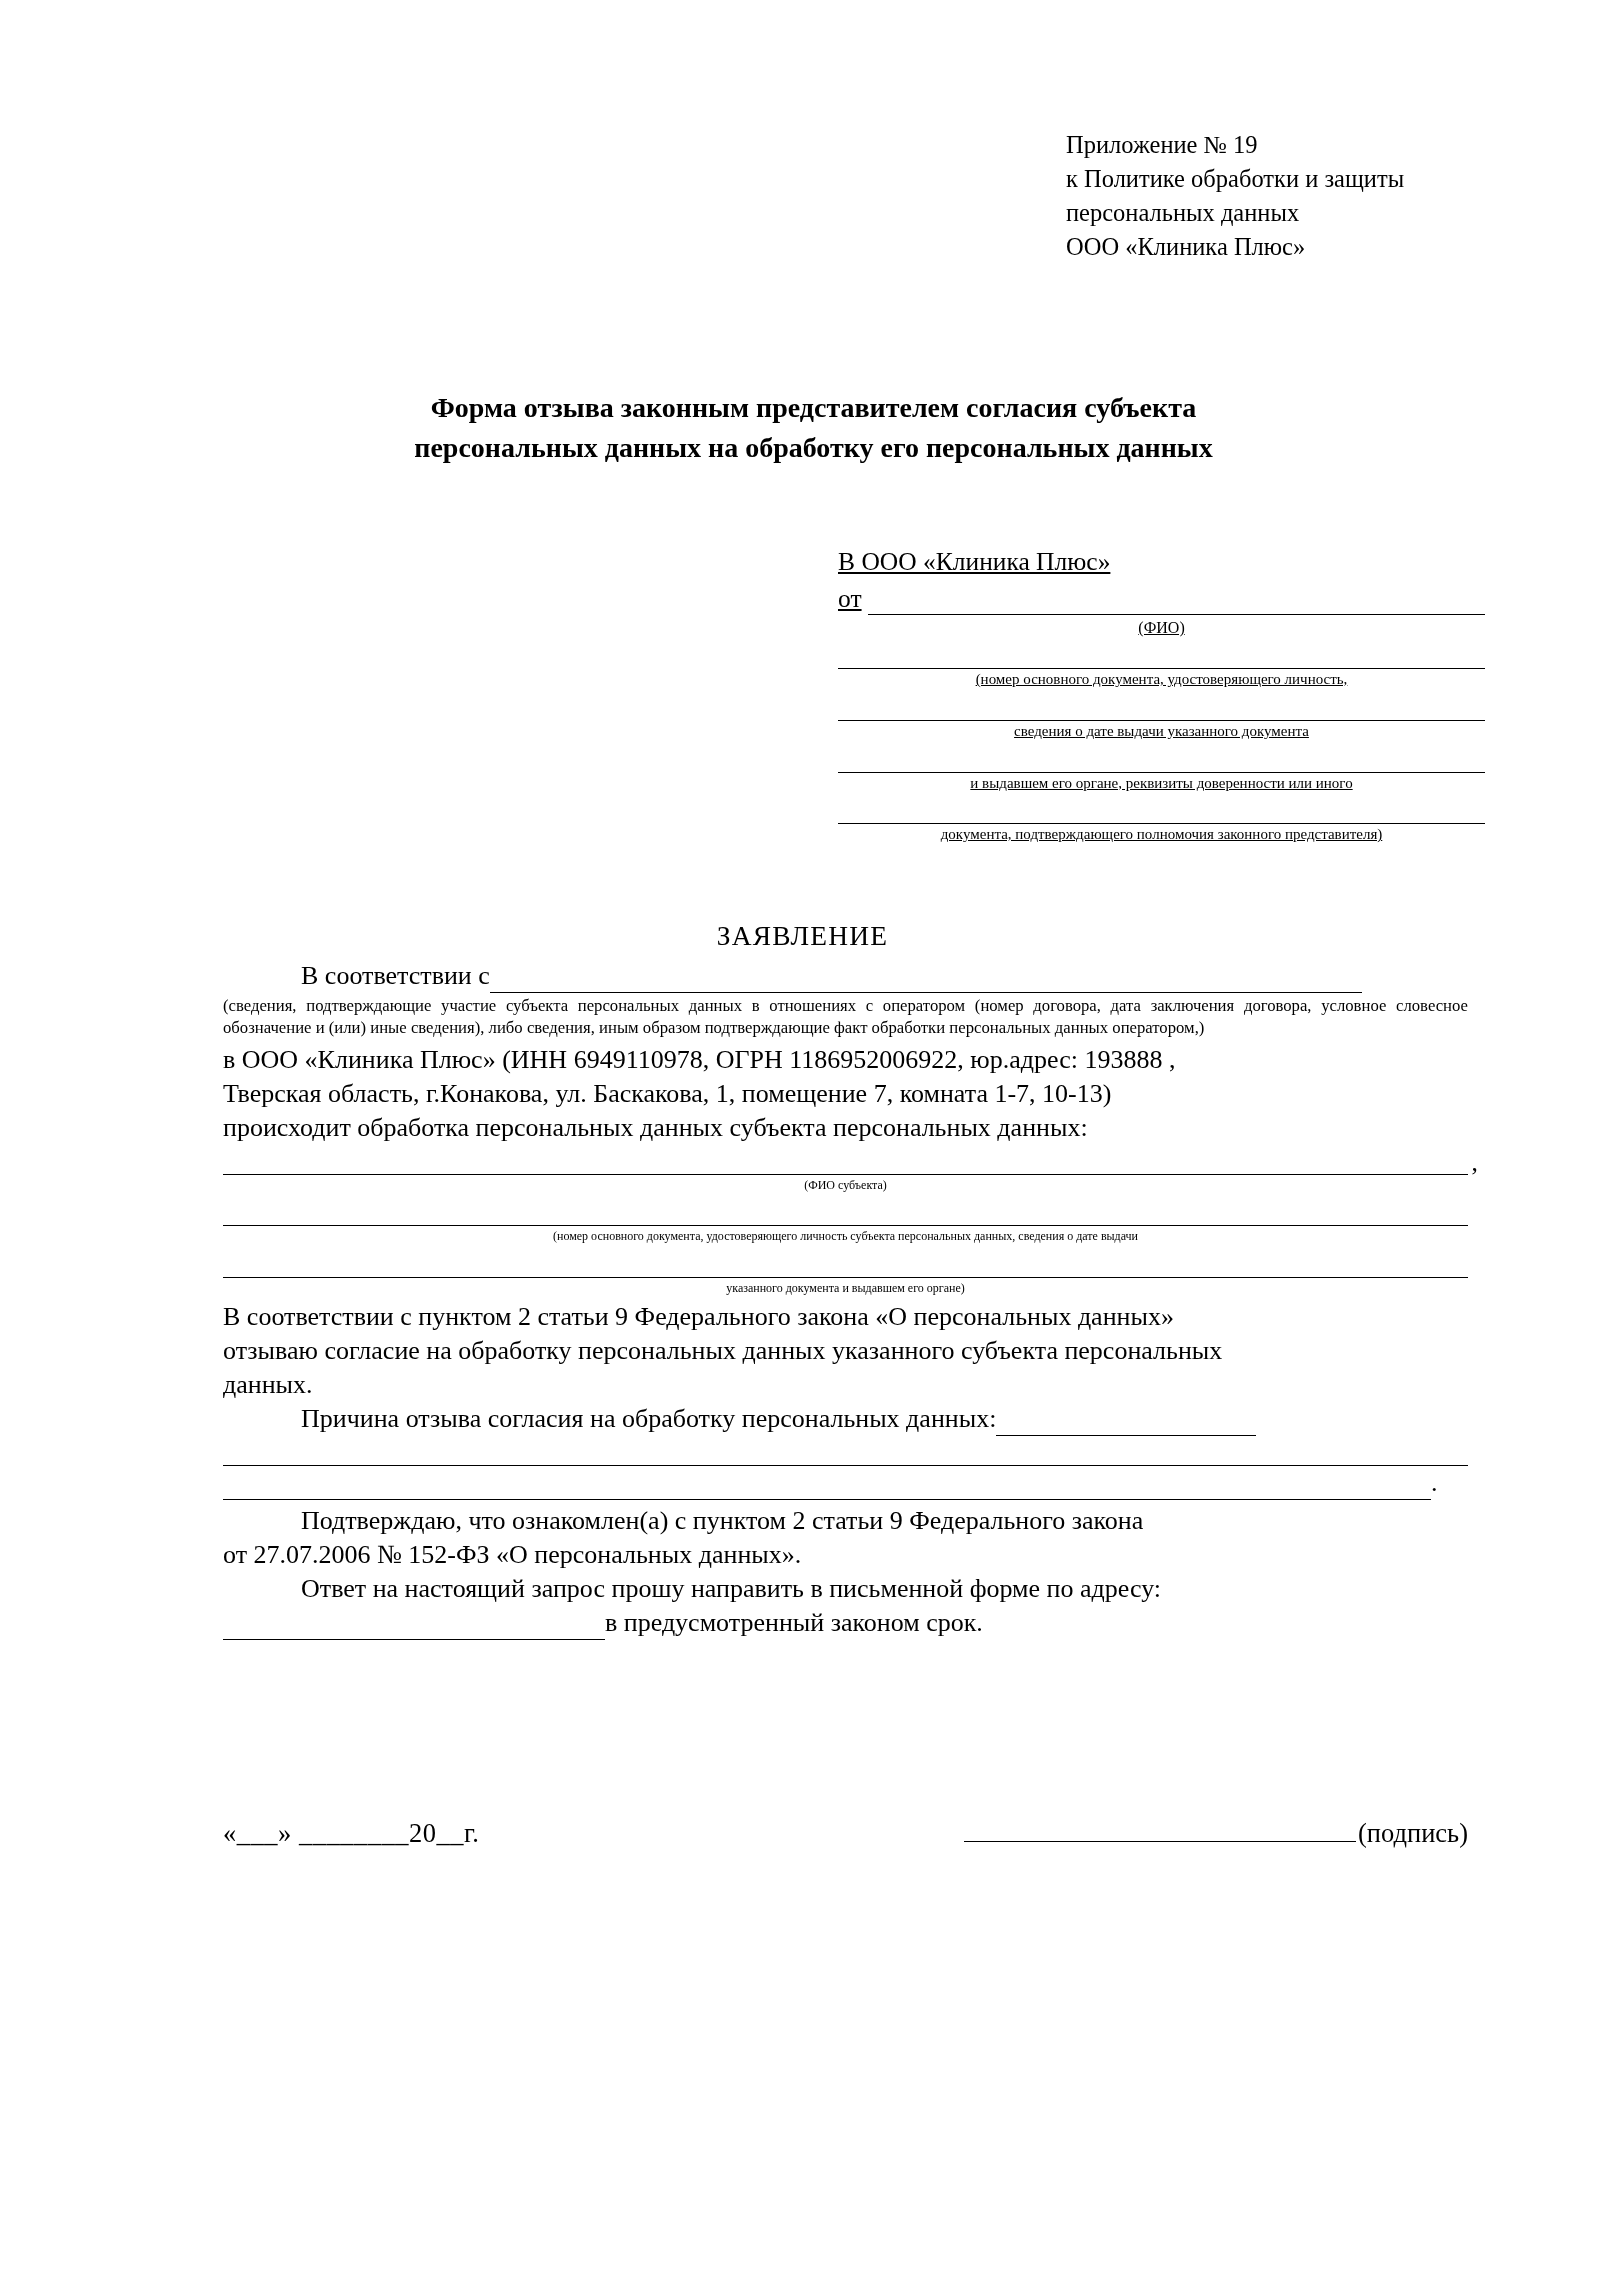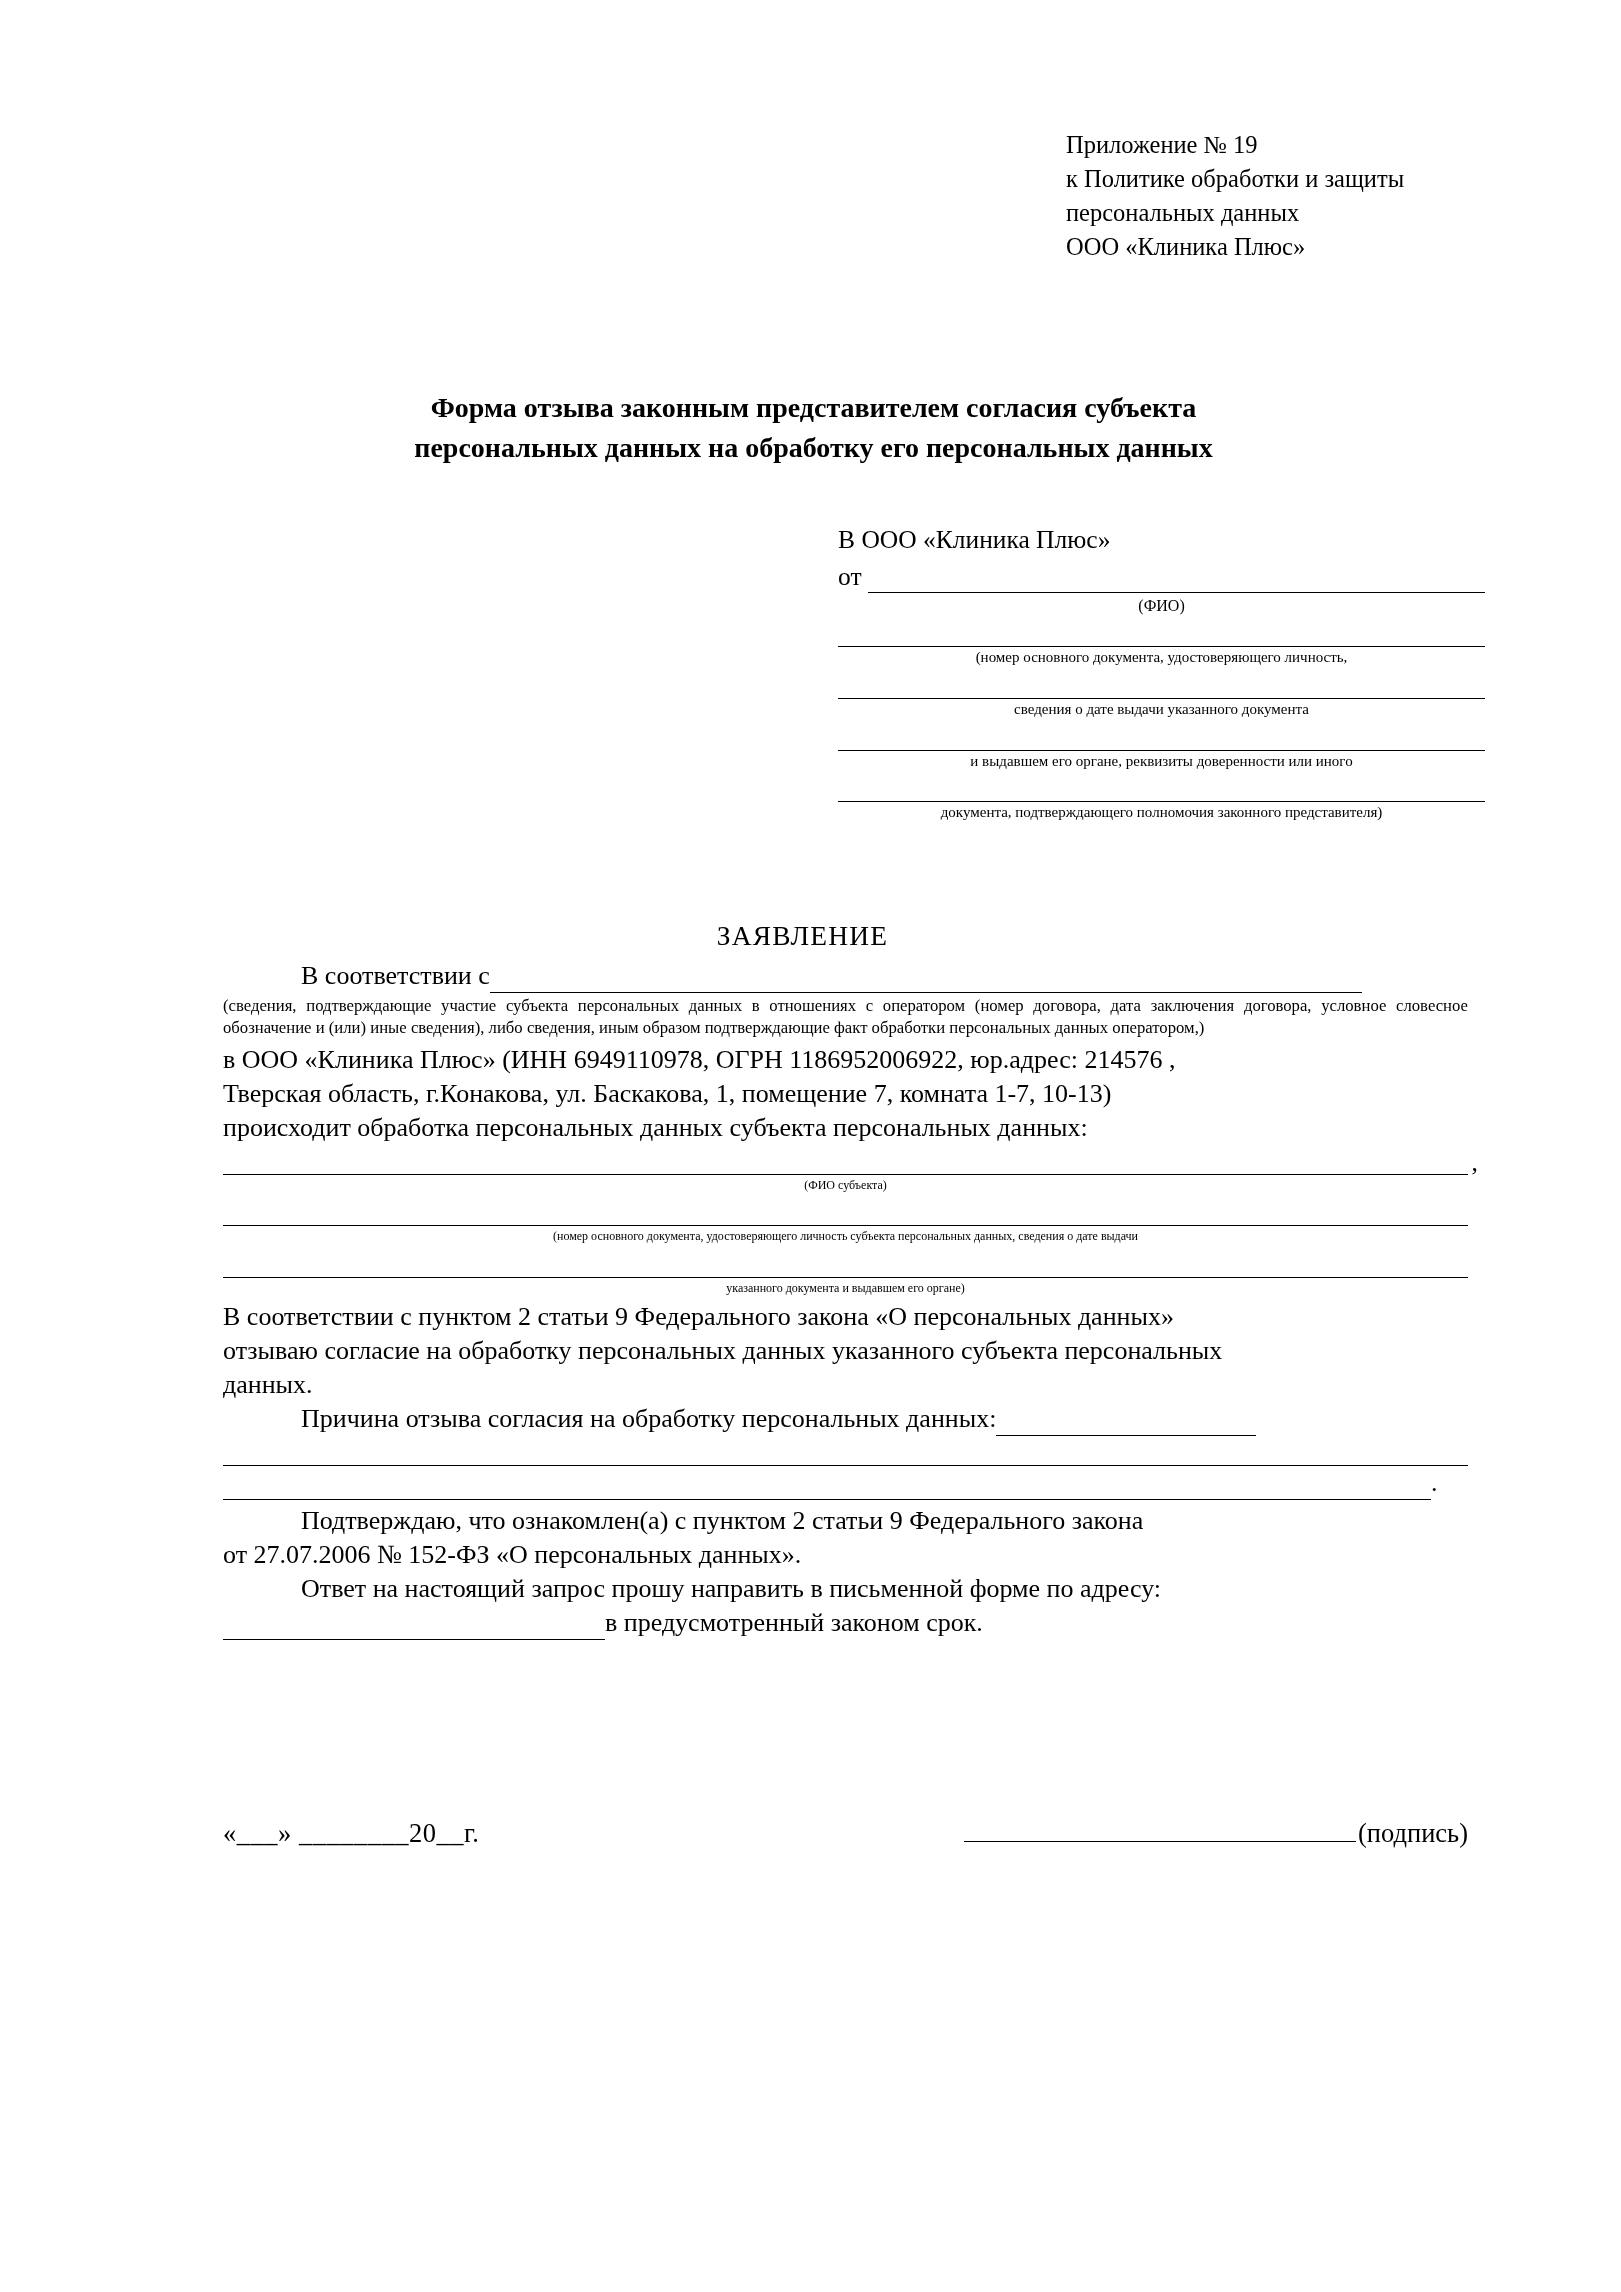--- a/index.html
+++ b/index.html
@@ -43,24 +43,25 @@
     text-align: center;
     font-size: 28px;
     font-weight: bold;
     line-height: 40px;
   }
 
   
   .addressee {
     position: absolute;
     left: 838px;
-    top: 523px;
+    top: 545px;
     width: 647px;
     font-size: 25.5px;
     line-height: 33px;
+    text-decoration: underline;
   }
   .addressee .line1 { margin-bottom: 3.9px; }
   .ot-row {
     display: flex;
     align-items: flex-end;
     white-space: nowrap;
   }
   .ot-row .rule {
     flex: 1;
     border-bottom: 1.6px solid #000;
@@ -202,21 +203,21 @@
   <div class="zayavlenie">ЗАЯВЛЕНИЕ</div>
 
   <div class="body-block">
 
     <div class="para">
       <span class="indent"></span><span>В соответствии с</span><span class="inline-rule" style="width:872px;"></span>
     </div>
 
     <div class="note">(сведения, подтверждающие участие субъекта персональных данных в отношениях с оператором (номер договора, дата заключения договора, условное словесное обозначение и (или) иные сведения), либо сведения, иным образом подтверждающие факт обработки персональных данных оператором,)</div>
 
-    <div class="para" style="text-align:justify;">в ООО «Клиника Плюс» (ИНН 6949110978, ОГРН 1186952006922, юр.адрес: 214576 ,</div>
+    <div class="para" style="text-align:justify;">в ООО «Клиника Плюс» (ИНН 6949110978, ОГРН 1186952006922, юр.адрес: 193888 ,</div>
     <div class="para" style="text-align:justify;font-family:Liberation Serif, serif;">Тверская область, г.Конакова, ул. Баскакова, 1, помещение 7, комната 1-7, 10-13)</div>
     <div class="para">происходит обработка персональных данных субъекта персональных данных:</div>
 
     <div class="full-rule rule-with-comma"></div>
     <div class="note-center">(ФИО субъекта)</div>
 
     <div class="full-rule"></div>
     <div class="note-center">(номер основного документа, удостоверяющего личность субъекта персональных данных, сведения о дате выдачи</div>
 
     <div class="full-rule"></div>

